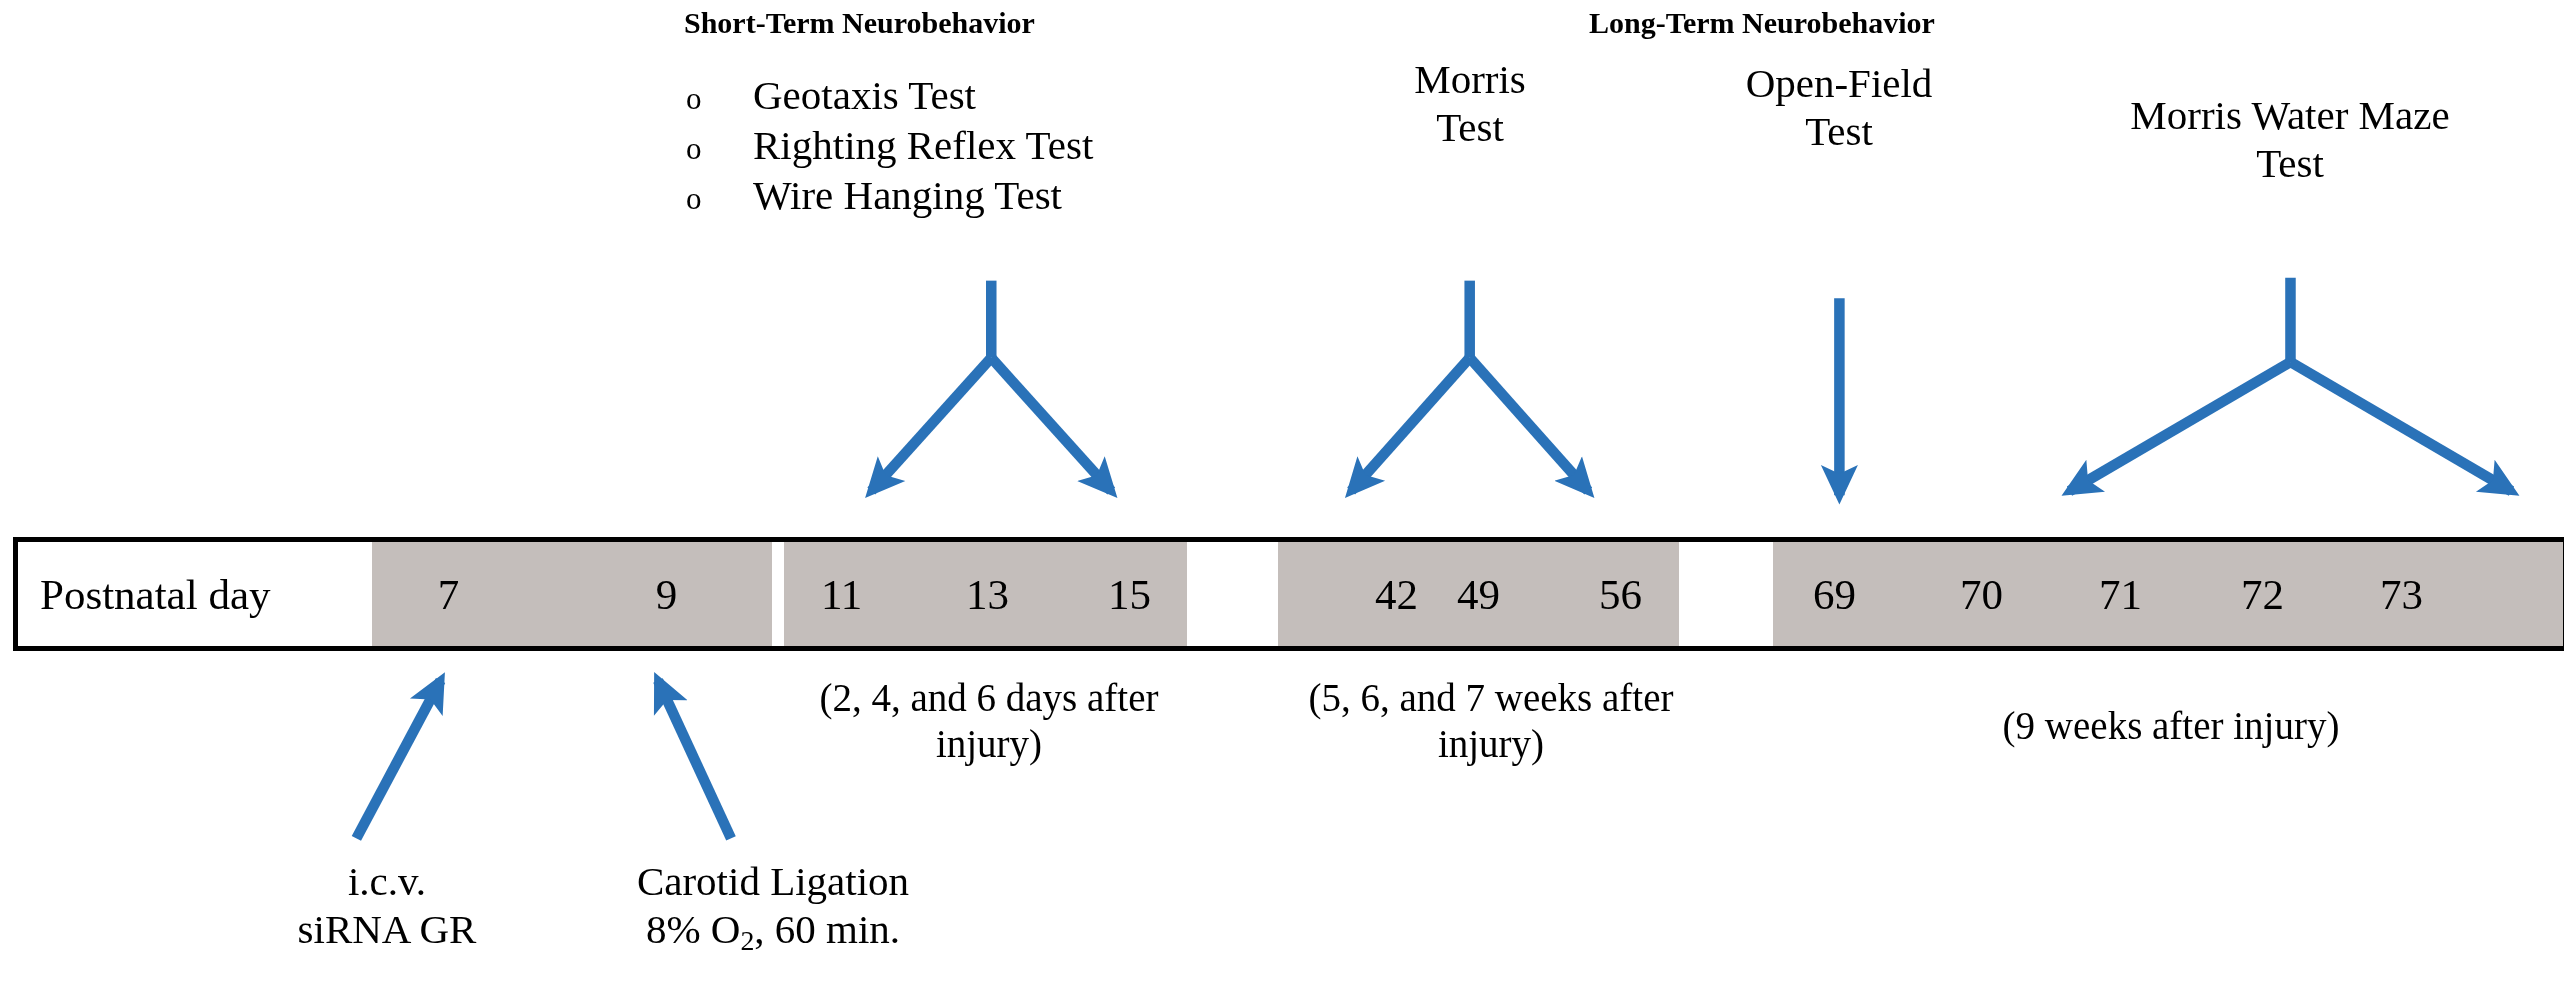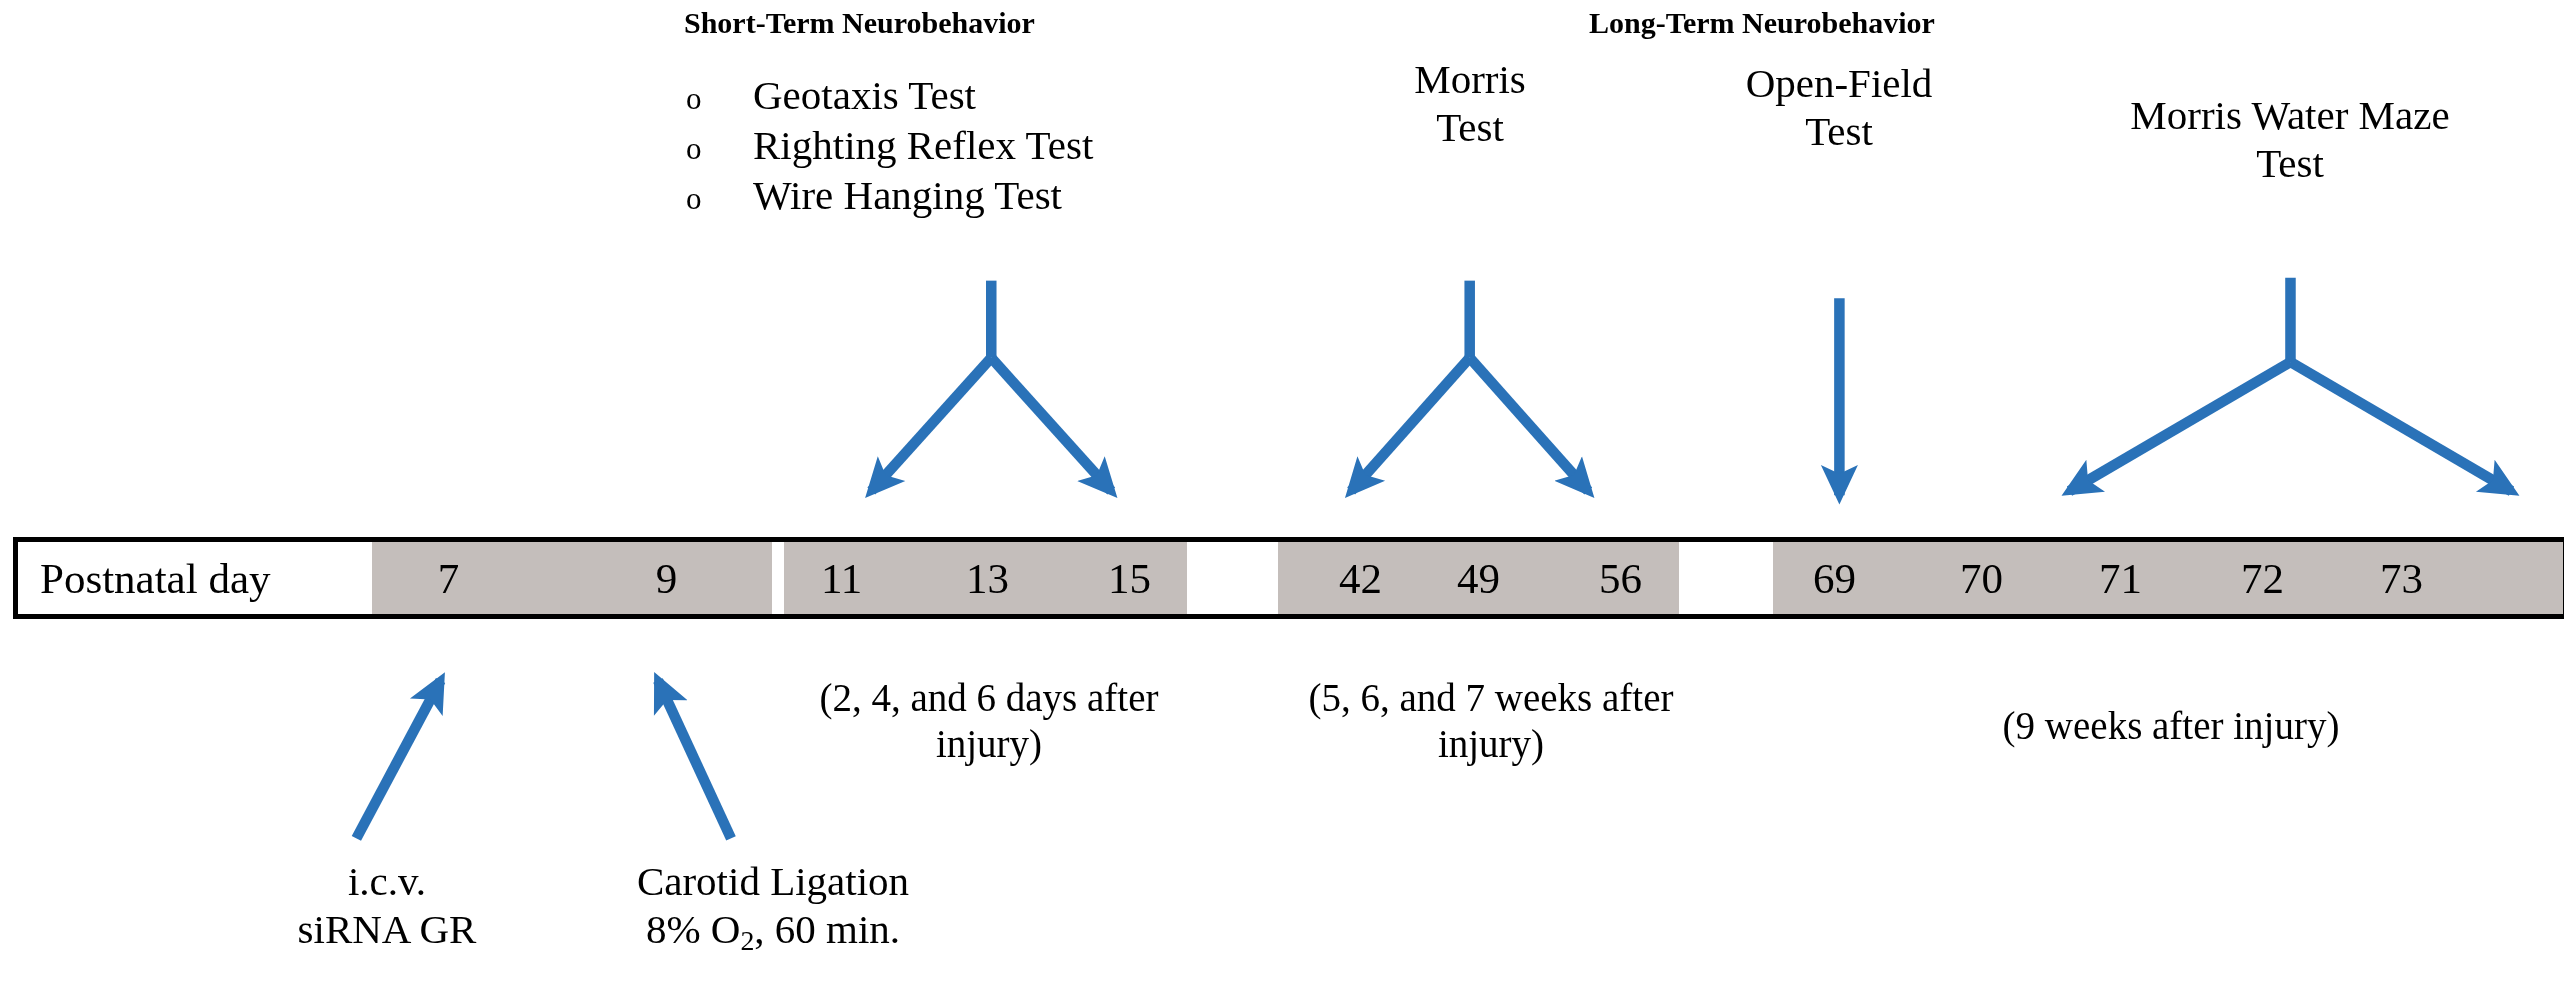--- a/index.html
+++ b/index.html
@@ -58,21 +58,21 @@
     white-space: nowrap;
     transform: translateX(-50%);
   }
 
   
   .timeline-box {
     position: absolute;
     left: 12.6px;
     top: 537px;
     width: 2551px;
-    height: 82px;
+    height: 114px;
     border: 5.6px solid #000000;
     box-sizing: border-box;
     background: #ffffff;
   }
   .gray-block {
     position: absolute;
     top: 0;
     height: 100%;
     background: #C4BEBB;
   }
@@ -171,21 +171,21 @@
     <div class="gray-block" style="left:1260px; width:401px;"></div>
     <div class="gray-block" style="left:1755px; width:790px;"></div>
 
     <div class="axis-label" style="left:22.4px;">Postnatal day</div>
 
     <div class="day-cell" style="left:431px;">7</div>
     <div class="day-cell" style="left:649px;">9</div>
     <div class="day-cell" style="left:824px;">11</div>
     <div class="day-cell" style="left:970px;">13</div>
     <div class="day-cell" style="left:1112px;">15</div>
-    <div class="day-cell" style="left:1343px;font-family:Liberation Serif, serif;">42</div>
+    <div class="day-cell" style="left:1379px;font-family:Liberation Serif, serif;">42</div>
     <div class="day-cell" style="left:1461px;">49</div>
     <div class="day-cell" style="left:1603px;">56</div>
     <div class="day-cell" style="left:1817px;">69</div>
     <div class="day-cell" style="left:1964px;">70</div>
     <div class="day-cell" style="left:2103px;">71</div>
     <div class="day-cell" style="left:2245px;">72</div>
     <div class="day-cell" style="left:2384px;">73</div>
   </div>
 
   <div class="caption caption-narrow" style="left:989px; top:675px;">

